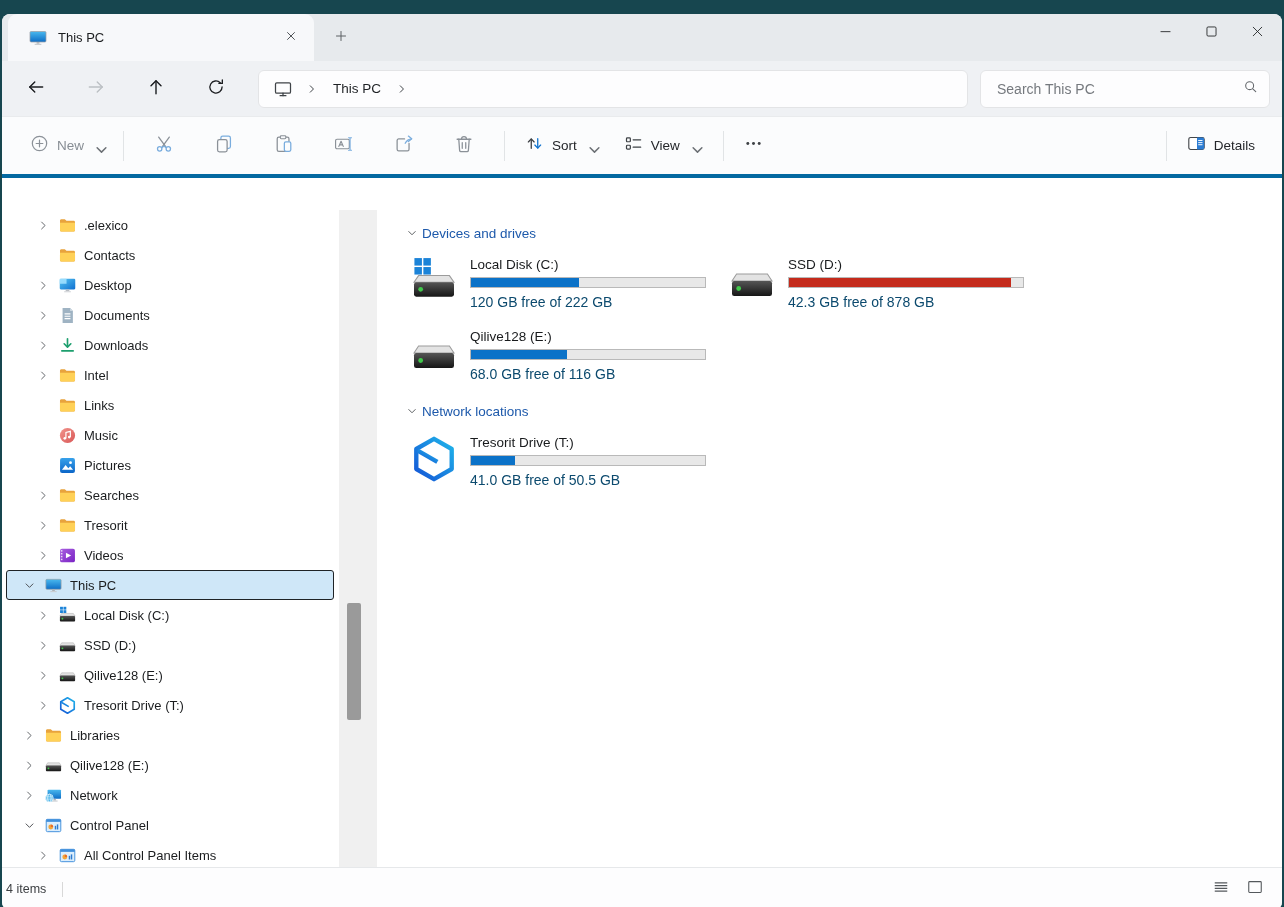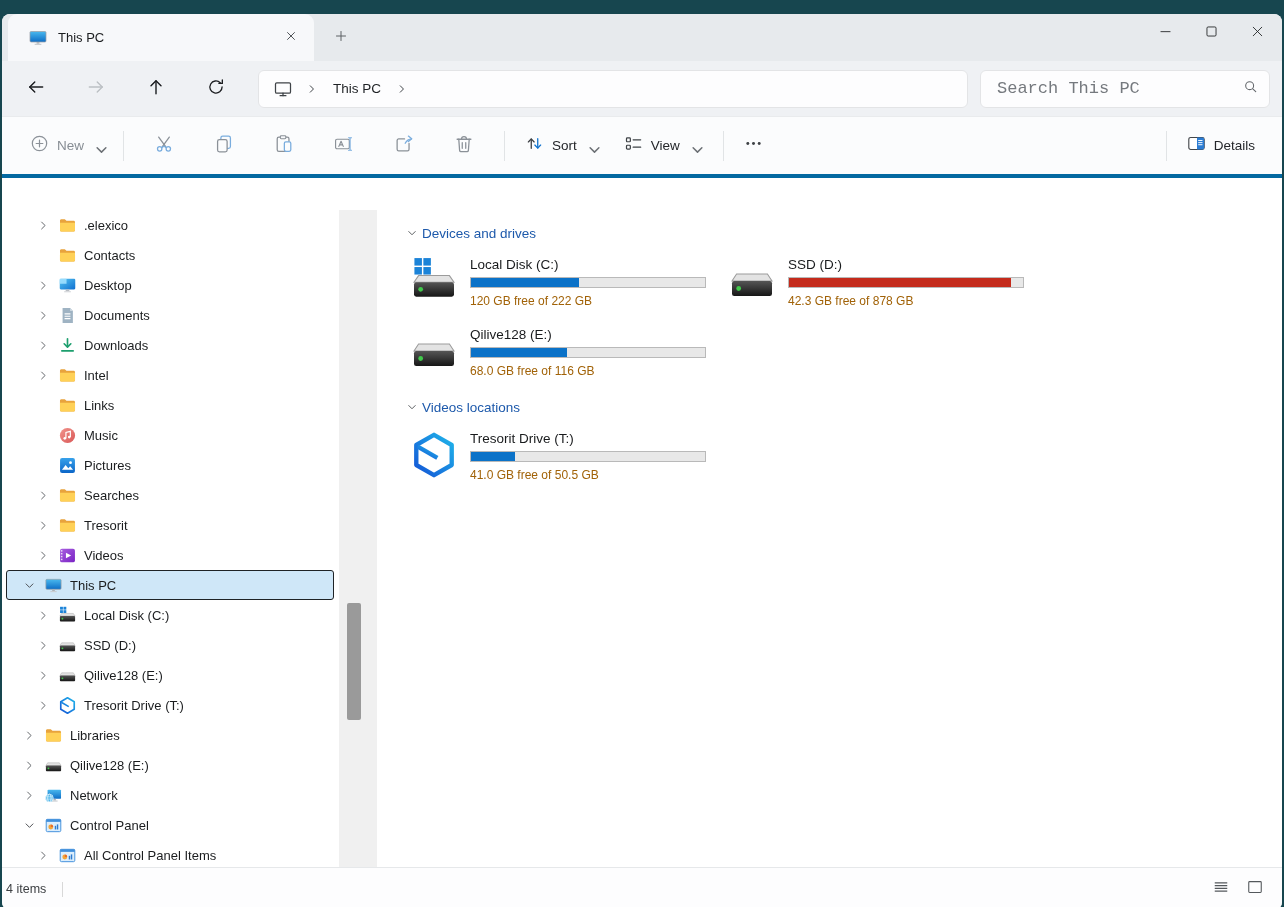--- a/index.html
+++ b/index.html
@@ -20,21 +20,21 @@
   
   .navbar{height:55px;background:#eff1f4;display:flex;align-items:center;padding:0 12px 0 14px;box-sizing:border-box;flex:0 0 auto;}
   .navbtns{display:flex;gap:20px;margin-right:22px;}
   .navbtn{width:40px;height:36px;border-radius:5px;display:flex;align-items:center;justify-content:center;}
   .navbtn svg{width:20px;height:20px;}
   .addressbar{flex:1;height:38px;background:#fdfdfe;border:1px solid #e3e4e6;border-radius:6px;display:flex;align-items:center;padding:0 10px;box-sizing:border-box;margin-right:12px;}
   .crumb-icon{width:20px;height:20px;margin:0 4px 0 4px;}
   .crumb-sep{width:14px;height:14px;margin:0 8px;}
   .crumb-seg{font-size:13.5px;color:#1f2225;padding:3px 6px;border-radius:4px;}
   .searchbox{width:290px;height:38px;background:#fdfdfe;border:1px solid #e3e4e6;border-radius:6px;display:flex;align-items:center;padding:0 10px 0 14px;box-sizing:border-box;}
-  .searchbox input{flex:1;border:none;outline:none;background:transparent;font-size:17px;color:#1f2225;font-family:Liberation Mono, monospace;}
+  .searchbox input{flex:1;border:none;outline:none;background:transparent;font-size:14px;color:#1f2225;font-family:Liberation Sans, sans-serif;}
   .searchbox input::placeholder{color:#75797e;}
   .searchbox svg{width:17px;height:17px;flex:0 0 auto;}
   
   .toolbar{height:62px;background:#fbfcfd;border-top:1px solid #e9ebed;border-bottom:4px solid #0369a1;display:flex;align-items:center;padding:0 18px;box-sizing:border-box;flex:0 0 auto;}
   .tbtn{display:flex;align-items:center;gap:7px;border-radius:5px;padding:7px 9px;}
   .tbtn svg{width:21px;height:21px;}
   .tbtn .dd{width:13px;height:13px;}
   .tlabel-dim{font-size:13.5px;color:#878d94;}
   .tlabel{font-size:13.5px;color:#24262a;}
   .tsep{width:1px;height:30px;background:#e1e4e6;margin:0 10px;flex:0 0 auto;}
@@ -60,21 +60,21 @@
   .sechdr .chev svg{width:14px;height:14px;}
   .sechdr-title{font-size:13.5px;color:#1d59ab;}
   .tiles{display:flex;flex-wrap:wrap;width:648px;margin-bottom:2px;}
   .tile{width:318px;display:flex;margin-bottom:18px;border-radius:4px;}
   .ticonbox{width:54px;height:52px;margin-right:9px;flex:0 0 auto;display:flex;align-items:flex-start;justify-content:center;}
   .ticonbox svg{width:50px;height:50px;}
   .tbody{padding-top:1px;}
   .tname{font-size:13.5px;color:#191b1d;margin-bottom:5px;}
   .tbar{width:236px;height:11px;background:#e8e8e8;border:1px solid #b9b9b9;box-sizing:border-box;}
   .tfill{height:100%;}
-  .tfree{font-size:12px;color:#a16207;margin-top:6px;}
+  .tfree{font-size:14px;color:#0c4a6e;margin-top:6px;}
   
   .statusbar{height:43px;background:#fdfdfe;border-top:1px solid #e6e8ea;display:flex;align-items:center;padding:0 14px 0 4px;box-sizing:border-box;flex:0 0 auto;}
   .scount{font-size:12.5px;color:#3c3f42;}
   .sdiv{width:1px;height:15px;background:#d8d8d8;margin-left:16px;}
   .sspacer{flex:1;}
   .sviews{display:flex;gap:8px;}
   .sviewbtn{width:26px;height:22px;display:flex;align-items:center;justify-content:center;border-radius:3px;}
   .sviewbtn svg{width:20px;height:20px;}
 </style>
 </head>
@@ -778,21 +778,21 @@
             <div class="tfree">68.0 GB free of 116 GB</div>
           </div>
         </div>
    </div>
         <div class="sechdr">
      <span class="chev">
             <svg viewBox="0 0 24 24" fill="none" stroke="#46494d" stroke-width="1.5" stroke-linecap="round" stroke-linejoin="round">
               <path d="M6.5 9.5 12 15l5.5-5.5"></path>
             </svg>
           </span>
-     <span class="sechdr-title">Videos locations</span>
+     <span class="sechdr-title">Network locations</span>
    </div>
    <div class="tiles">
      <div class="tile">
           <div class="ticonbox">
               <svg viewBox="0 0 24 24" fill="none">
                 <defs>
                   <linearGradient id="gtre" x1="0" y1="1" x2="1" y2="0">
                     <stop offset="0" stop-color="#1455d6"></stop>
                     <stop offset="1" stop-color="#1fb5ea"></stop>
                   </linearGradient>

